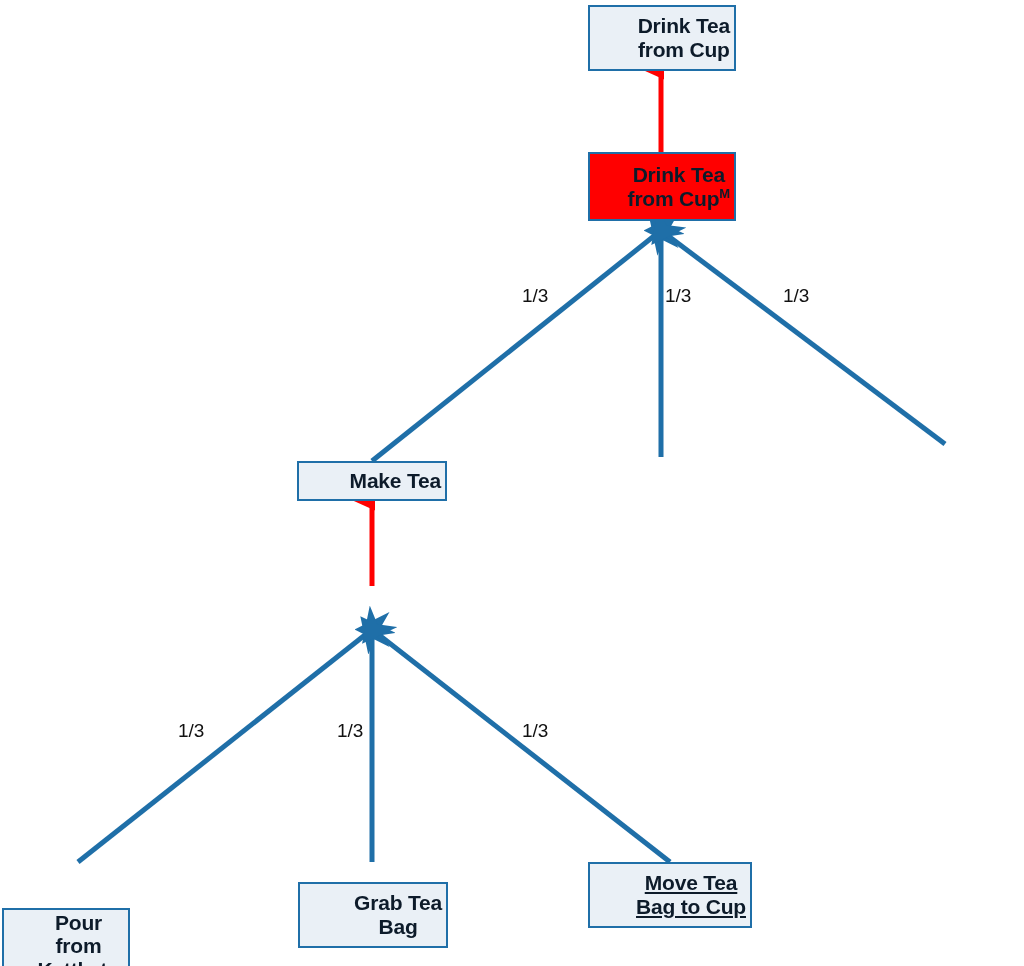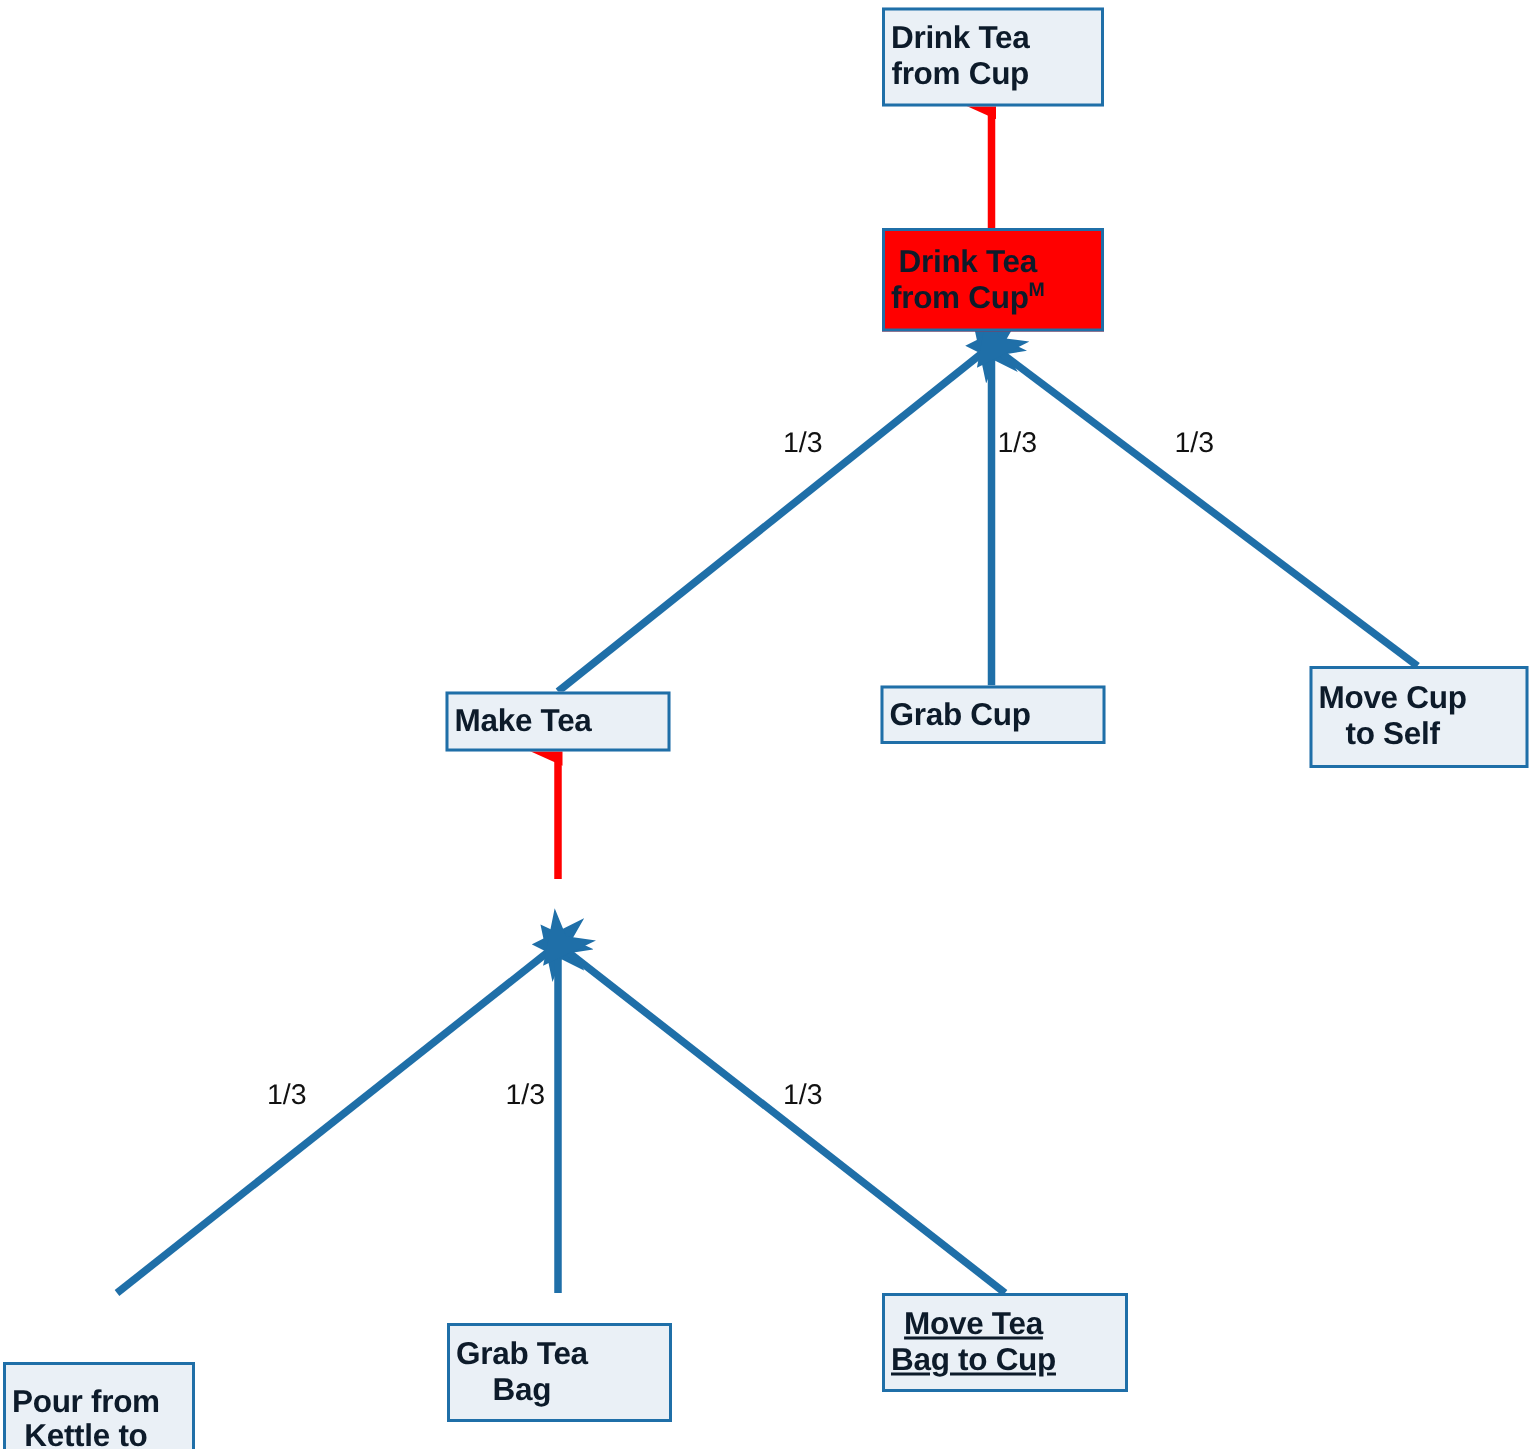--- a/index.html
+++ b/index.html
@@ -21,29 +21,30 @@
     left: 0;
     top: 0;
     width: 1024px;
     height: 966px;
   }
   .node {
     position: absolute;
     box-sizing: border-box;
     display: flex;
     align-items: center;
-    justify-content: flex-start;
+    justify-content: flex-end;
     text-align: center;
     font-family: "Liberation Sans", sans-serif;
     font-weight: bold;
     font-size: 21px;
     line-height: 1.12;
     color: #0d1b2a;
     letter-spacing: -0.2px;
     z-index: 5;
+    padding-left: 25px;
   }
   .node.task {
     background: #eaf0f6;
     border: 2px solid #1f6fa8;
   }
   .node.method {
     background: #ff0000;
     border: 2px solid #1f6fa8;
   }
   .node .label-text {
@@ -107,28 +108,21 @@
 
   <div class="node method" style="left:588px; top:152px; width:148px; height:69px;">
     <span class="label-text"><span>Drink Tea
 from Cup</span><sup>M</sup></span>
   </div>
 
   <div class="node task" style="left:297px; top:461px; width:150px; height:40px;">
     <span class="label-text">Make Tea</span>
   </div>
 
-  <div class="node task" style="left:587px; top:457px; width:150px; height:39px;">
-    <span class="label-text">Grab Cup</span>
-  </div>
 
-  <div class="node task" style="left:873px; top:444px; width:146px; height:68px;">
-    <span class="label-text">Move Cup
-to Self</span>
-  </div>
 
 
   <div class="node task" style="left:2px; top:908px; width:128px; height:100px;">
     <span class="label-text">Pour from
 Kettle to
 Cup</span>
   </div>
 
   <div class="node task" style="left:298px; top:862px; width:150px; height:66px;margin-top:20px;">
     <span class="label-text">Grab Tea

